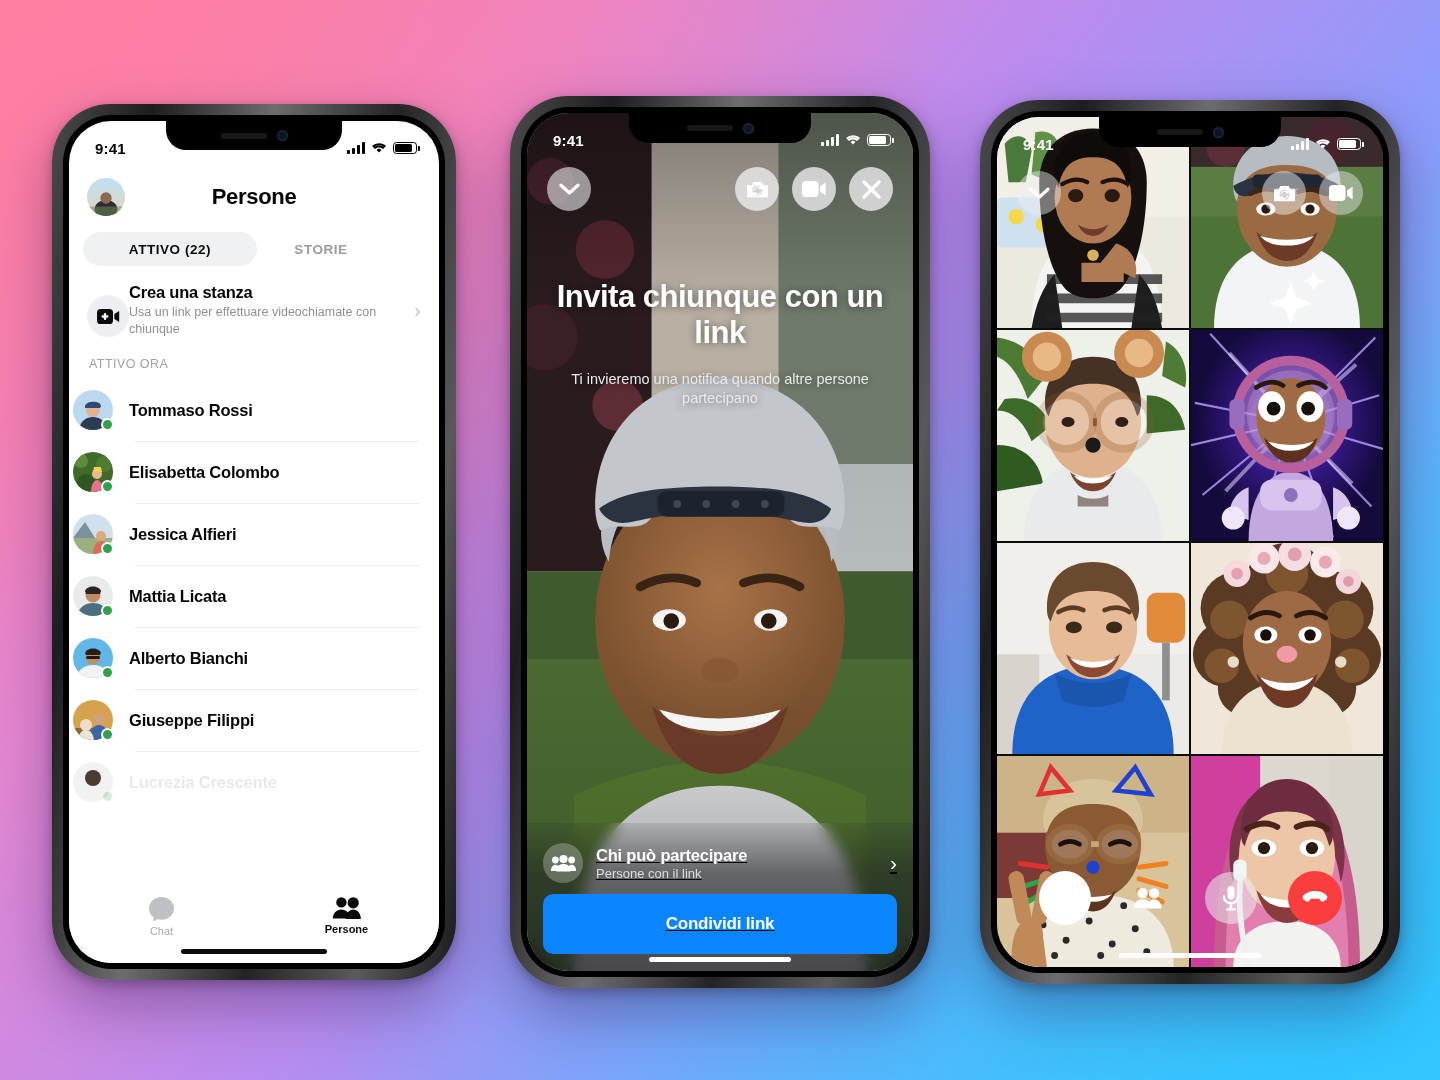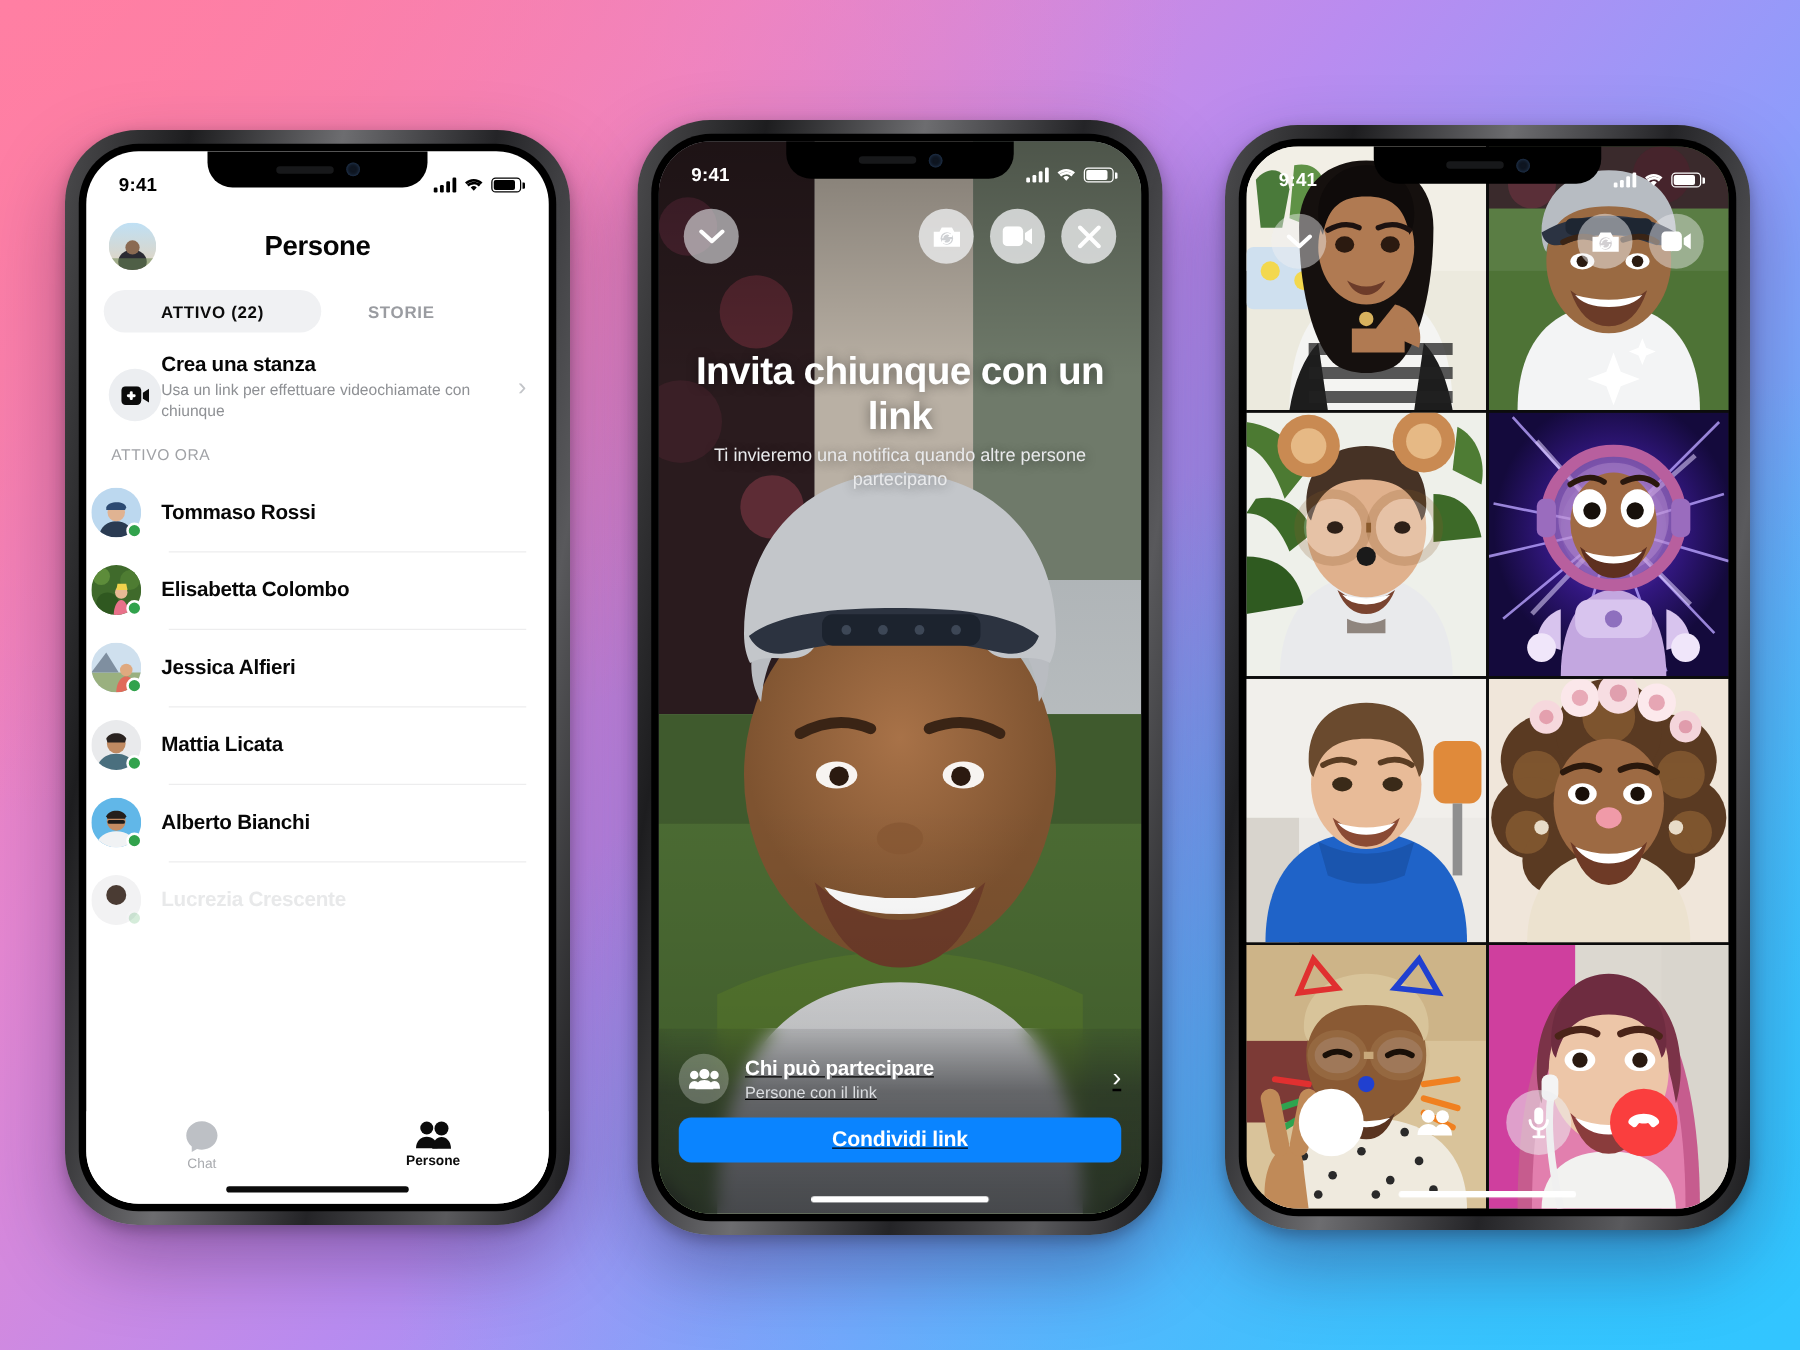--- a/index.html
+++ b/index.html
@@ -74,31 +74,31 @@
   #p2 .status{ color:#fff;}
   #p2 .home-ind{ background:#fff; width:142px;}
   .bgphoto{ position:absolute; inset:0;}
   .ctlrow{ position:absolute; top:54px; left:0; right:0; display:flex; align-items:center; padding:0 20px; z-index:30;}
   .cbtn{ width:44px; height:44px; border-radius:50%; background:rgba(235,236,238,.80); display:flex; align-items:center; justify-content:center; color:#fff;}
   .cbtn.lite{ background:rgba(228,229,232,.62);}
   .ctl-right{ margin-left:auto; display:flex; gap:13px;}
   .invite{ position:absolute; top:166px; left:0; right:0; text-align:center; padding:0 26px; z-index:25;
     text-shadow:0 1px 9px rgba(0,0,0,.45);}
   .invite h2{ color:#fff; font-size:31px; font-weight:bold; letter-spacing:-.5px;}
-  .invite p{ color:#e9eaec; font-size:14.5px; margin-top:5px; line-height:1.32;}
+  .invite p{ color:#e9eaec; font-size:14.5px; margin-top:19px; line-height:1.32;}
   .sheet{ position:absolute; left:0; right:0; bottom:0; height:148px; z-index:28;
     background:linear-gradient(180deg, rgba(30,32,36,.10) 0%, rgba(30,32,36,.52) 34%, rgba(28,30,34,.66) 100%);
     backdrop-filter:blur(7px); padding:12px 16px 0 16px;text-decoration:underline;}
   .who{ display:flex; align-items:center; gap:13px; height:56px;}
   .who-ic{ width:40px; height:40px; border-radius:50%; background:rgba(255,255,255,.26); display:flex; align-items:center; justify-content:center; flex:0 0 40px;}
   .who-t{flex:1}
   .who-t .t1{ color:#fff; font-size:16.5px; font-weight:bold; letter-spacing:-.2px;}
   .who-t .t2{ color:#dcdee1; font-size:13px; margin-top:1px;}
   .who .chev{ color:#fff; font-size:21px;}
-  .share{ height:36px; border-radius:10px; background:#0a84ff; color:#fff; display:flex; align-items:center; justify-content:center;
+  .share{ height:60px; border-radius:10px; background:#0a84ff; color:#fff; display:flex; align-items:center; justify-content:center;
     font-size:17px; font-weight:bold; margin-top:3px; letter-spacing:-.2px;}
 
   
   #p3{ left:980px; top:100px; width:420px; height:884px;}
   #p3 .screen{ background:#111;}
   #p3 .status{ color:#fff;}
   #p3 .home-ind{ background:#fff; width:142px;}
   .grid{ position:absolute; inset:0; display:grid; grid-template-columns:1fr 1fr; grid-template-rows:repeat(4,1fr); gap:2px; background:#0c0c0c;}
   .cell{ position:relative; overflow:hidden;}
   .callctl{ position:absolute; left:0; right:0; bottom:42px; display:flex; align-items:center; justify-content:space-around; padding:0 26px; z-index:30;}
@@ -247,20 +247,36 @@
                   <rect width="40" height="40" fill="#61b7e8"></rect>
                   <path d="M3 40c2-9 9-13 17-13s15 4 17 13Z" fill="#f0f2f4"></path>
                   <circle cx="20" cy="19" r="7.5" fill="#c38c63"></circle>
                   <path d="M12 15c2-6 14-6 16 0l-1 2H13Z" fill="#241f1c"></path>
                   <rect x="13" y="18" width="14" height="3" rx="1.5" fill="#1b1b1b"></rect>
                 </svg>
         </span>
               <span class="dot"></span>
             </div>
         <div class="cname">Alberto Bianchi</div>
+      </div>
+      <div class="crow">
+        <div class="av">
+              <span class="ph">
+          <svg viewBox="0 0 40 40" width="40" height="40">
+                  <rect width="40" height="40" fill="#d6a24e"></rect>
+                  <path d="M0 28h40v12H0z" fill="#8a6a35"></path>
+                  <path d="M16 40c0-10 5-15 10-15s10 5 10 15Z" fill="#3c64a8"></path>
+                  <circle cx="26" cy="19" r="5.6" fill="#d2a07a"></circle>
+                  <circle cx="13" cy="25" r="6" fill="#f0dcc8"></circle>
+                  <path d="M5 40c1-7 4-10 8-10s7 3 8 10Z" fill="#efe3d6"></path>
+                </svg>
+        </span>
+              <span class="dot"></span>
+            </div>
+        <div class="cname">Giuseppe Filippi</div>
       </div>
       <div class="crow faded">
         <div class="av">
               <span class="ph">
           <svg viewBox="0 0 40 40" width="40" height="40">
                   <rect width="40" height="40" fill="#f2f2f3"></rect>
                   <circle cx="20" cy="16" r="8" fill="#4a3b33"></circle>
                 </svg>
         </span>
               <span class="dot" style="opacity:.2"></span>

